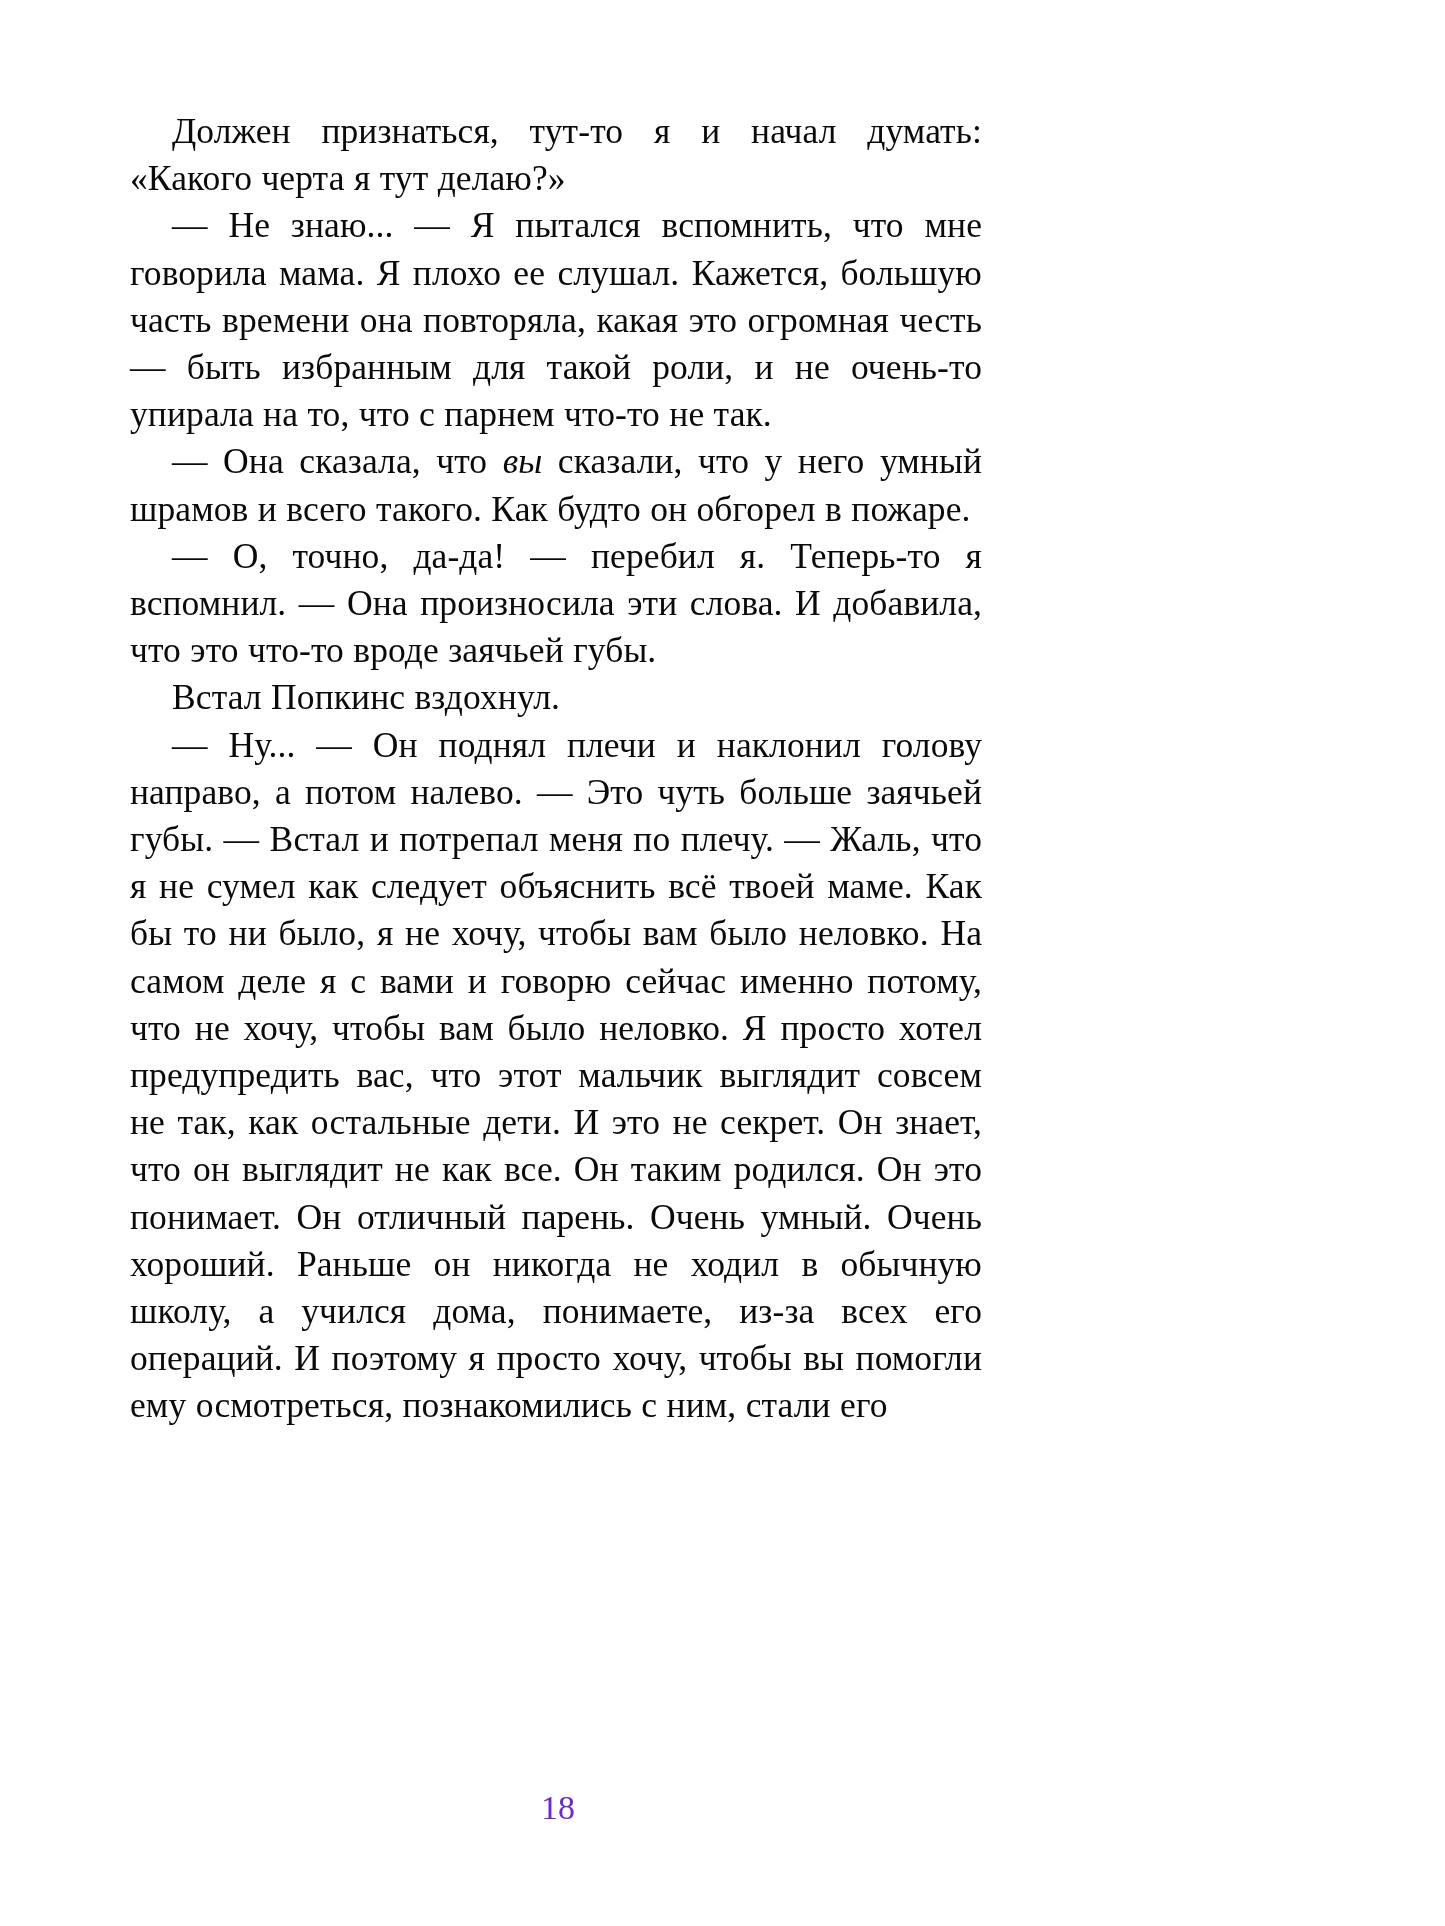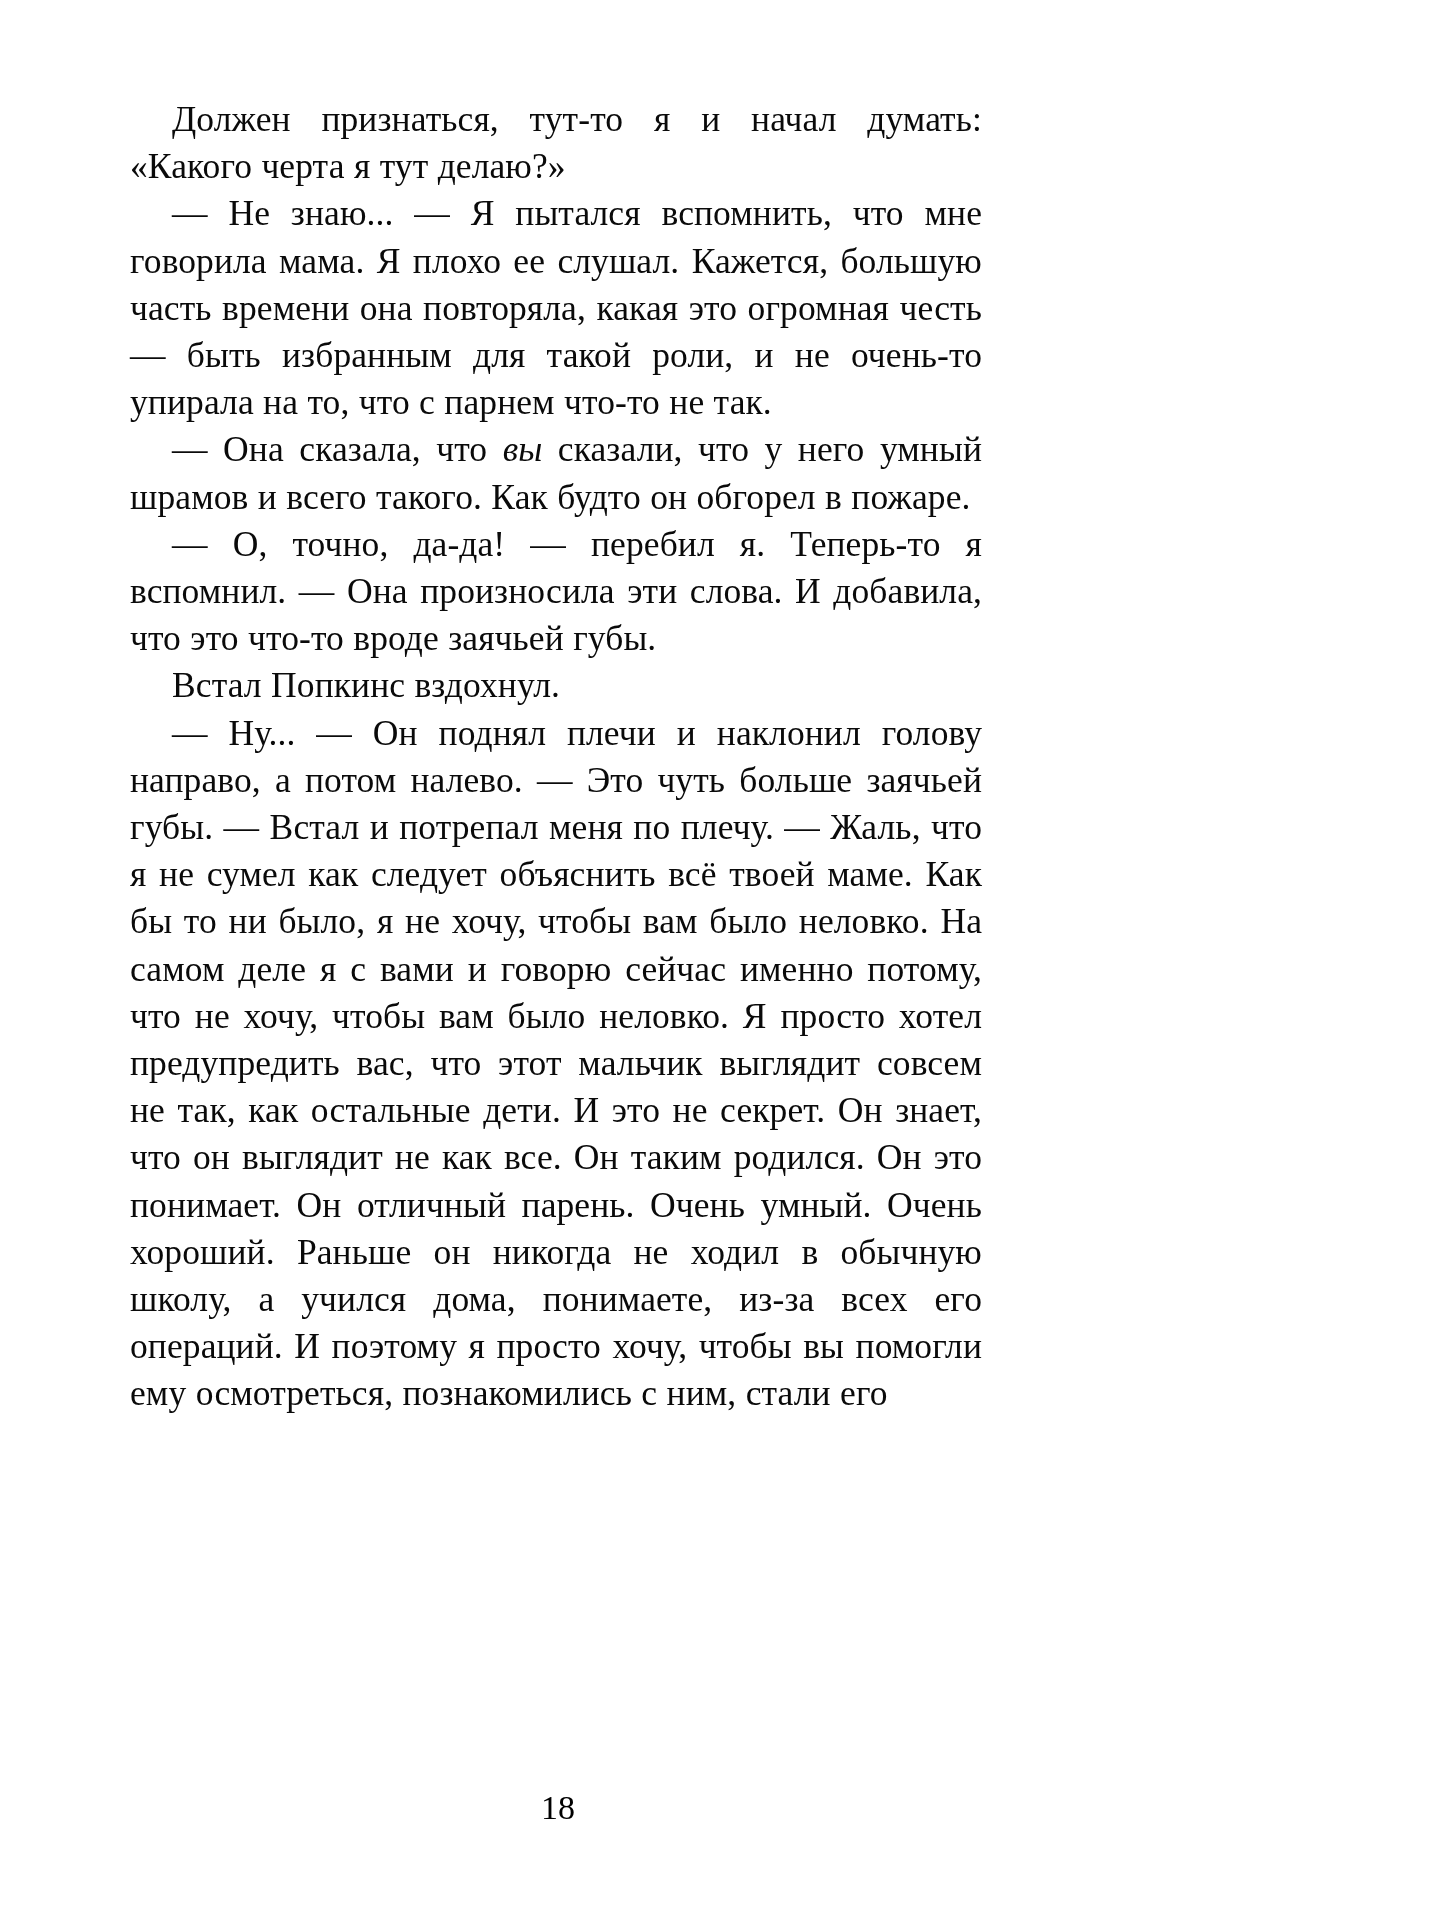--- a/index.html
+++ b/index.html
@@ -13,21 +13,21 @@
     width: 1445px;
     height: 1926px;
     background: #ffffff;
     overflow: hidden;
     box-sizing: border-box;
   }
 
   .text-block {
     position: absolute;
     left: 130px;
-    top: 96px;
+    top: 108px;
     width: 852px;
   }
 
   .para {
     margin: 0;
     font-family: "Liberation Serif", "DejaVu Serif", serif;
     font-size: 35.5px;
     line-height: 47.2px;
     color: #0a0a0a;
     text-align: justify;
@@ -47,21 +47,21 @@
   }
 
   .page-number {
     position: absolute;
     left: 0;
     top: 1789px;
     width: 1116px;
     text-align: center;
     font-family: "Liberation Serif", "DejaVu Serif", serif;
     font-size: 34px;
-    color: #000000;
+    color: #6d28d9;
   }
 </style>
 </head>
 <body>
 
 <div class="page">
 
   <div class="text-block">
 
     <p class="para">Должен признаться, тут-то я и начал думать: «Какого черта я тут делаю?»</p>

